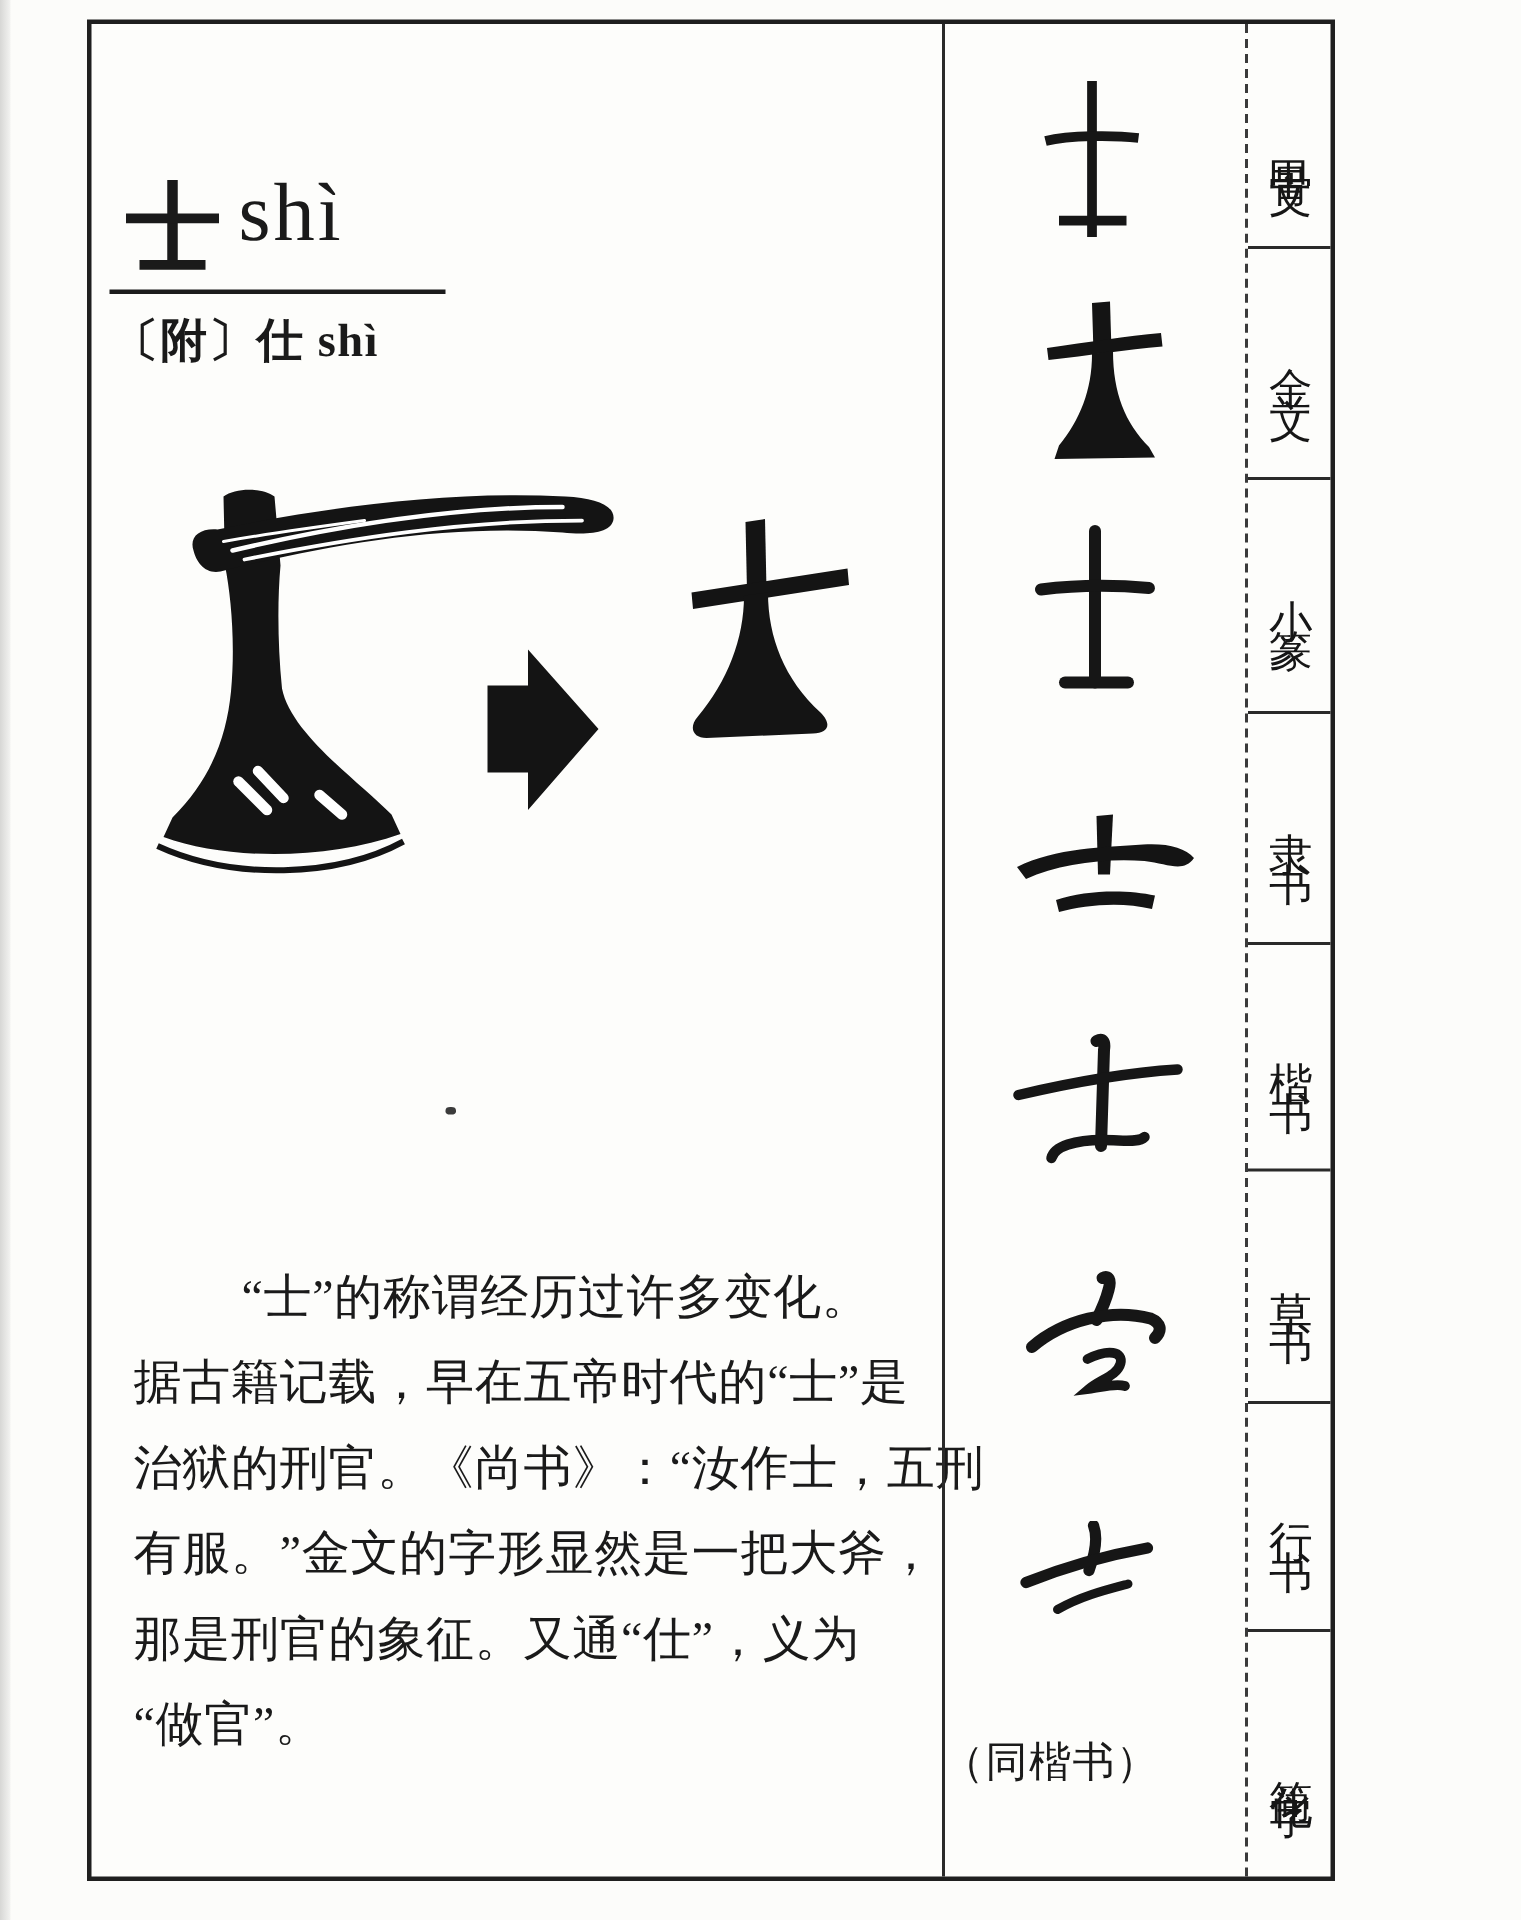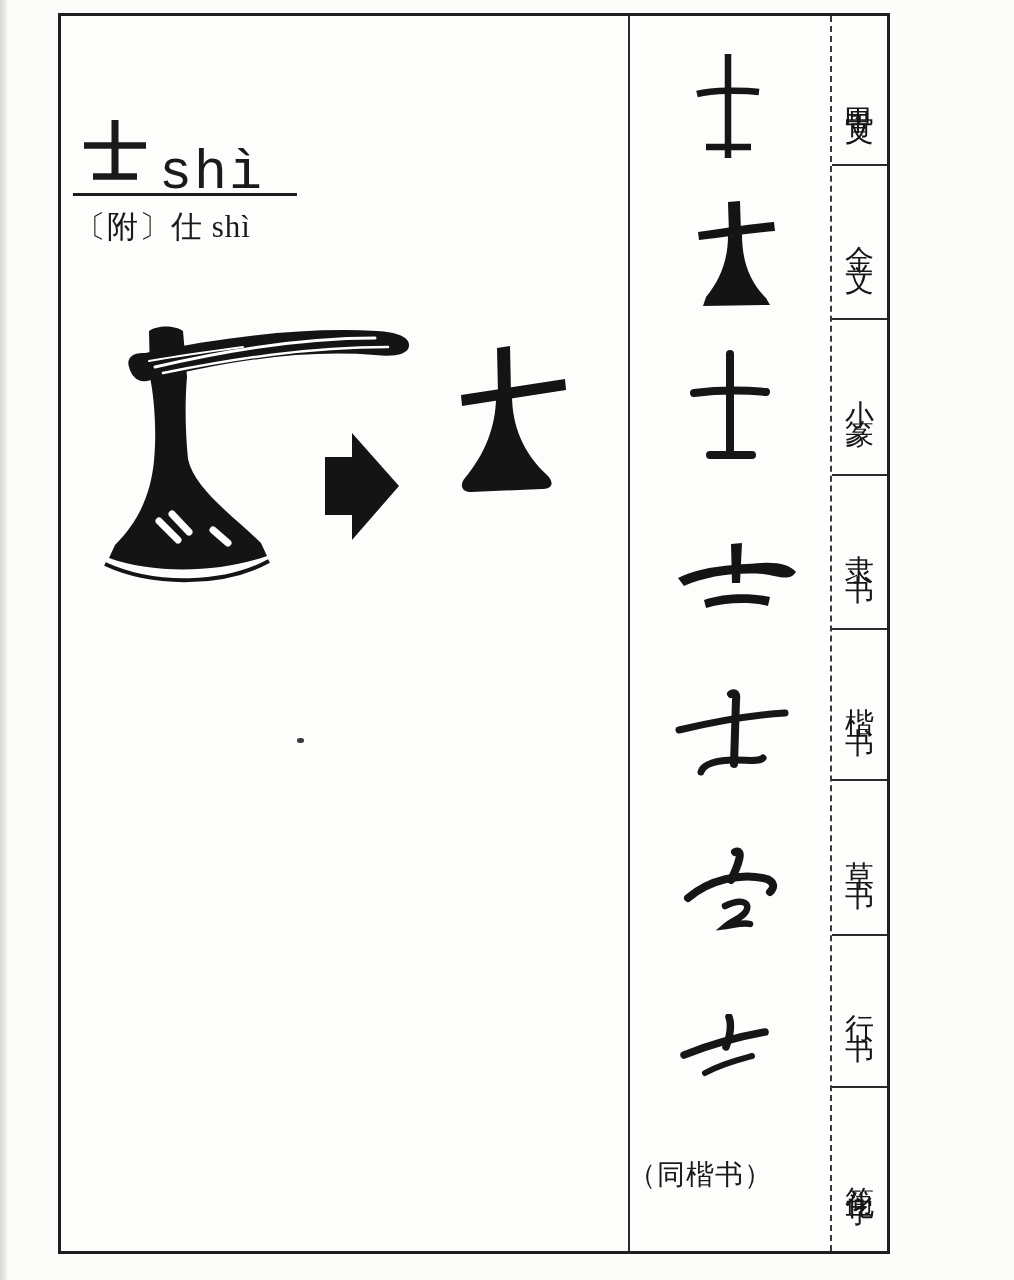--- a/index.html
+++ b/index.html
@@ -13,24 +13,24 @@
   .scan-edge{position:absolute;left:0;top:0;width:7px;height:1280px;
     background:linear-gradient(to right,#d7d7d5,#f3f3f1);}
   
   .frame{position:absolute;left:58px;top:13px;width:826px;height:1235px;
     border:3px solid #1f1f1f;box-sizing:content-box;background:#fdfdfb;}
   .frame > *{position:absolute;}
   
   .div-main-char{left:567px;top:0;width:2px;height:1235px;background:#2a2a2a;}
   .div-char-label{left:769px;top:0;width:0;height:1235px;border-left:2px dashed #3a3a3a;}
   
-  .pinyin{left:98px;top:98px;font-family:Liberation Mono, monospace;
-    font-size:55px;font-weight:500;letter-spacing:2px;line-height:1;margin-top:32px;}
+  .pinyin{left:98px;top:98px;font-family:Liberation Serif, serif;
+    font-size:55px;font-weight:500;letter-spacing:2px;line-height:1;}
   .title-underline{left:12px;top:177px;width:224px;height:3px;background:#1c1c1c;}
-  .subtitle{left:14px;top:192px;font-size:31px;line-height:1.2;letter-spacing:1px;}
+  .subtitle{left:14px;top:192px;font-size:31px;line-height:1.2;letter-spacing:1px;font-weight:bold;}
   
   .paragraph{left:28px;top:820px;width:545px;font-size:32px;line-height:57px;
     letter-spacing:0.5px;}
   .paragraph .pline{display:block;white-space:nowrap;}
   .paragraph .pline.first{text-indent:72px;}
   .speck{left:236px;top:722px;width:7px;height:5px;background:#3b3b3b;border-radius:45%;}
   
   .caption{left:567px;top:1140px;width:202px;text-align:left;font-size:28px;letter-spacing:1px;}
   
   .lcell{left:771px;width:55px;display:flex;align-items:center;justify-content:center;}
@@ -92,20 +92,28 @@
     <g fill="#141414">
       <path d="M404 25 L417 23 L418 70 L405 71 Z"></path>
       <path d="M368 72 L472 56 L473 67 L369 83 Z"></path>
       <path d="M403 74 L419 72 C419 102 430 130 454 152 C462 160 459 166 449 166
         L378 169 C369 169 366 162 372 155 C392 131 403 103 403 74 Z"></path>
     </g>
   </svg>
 
   <div class="speck"></div>
 
+  <div class="paragraph">
+    <span class="pline first">“士”的称谓经历过许多变化。</span>
+    <span class="pline">据古籍记载，早在五帝时代的“士”是</span>
+    <span class="pline">治狱的刑官。《尚书》：“汝作士，五刑</span>
+    <span class="pline">有服。”金文的字形显然是一把大斧，</span>
+    <span class="pline">那是刑官的象征。又通“仕”，义为</span>
+    <span class="pline">“做官”。</span>
+  </div>
 
   <div class="div-main-char"></div>
   <div class="div-char-label"></div>
 
   <svg style="left:632px;top:35px;" width="70" height="112" viewBox="0 0 70 112">
     <g stroke="#161616" stroke-width="6.5" fill="none">
       <path d="M35 3 V107"></path>
       <path d="M4 43 C20 39 50 39 66 41"></path>
       <path d="M13 96 H58"></path>
     </g>

